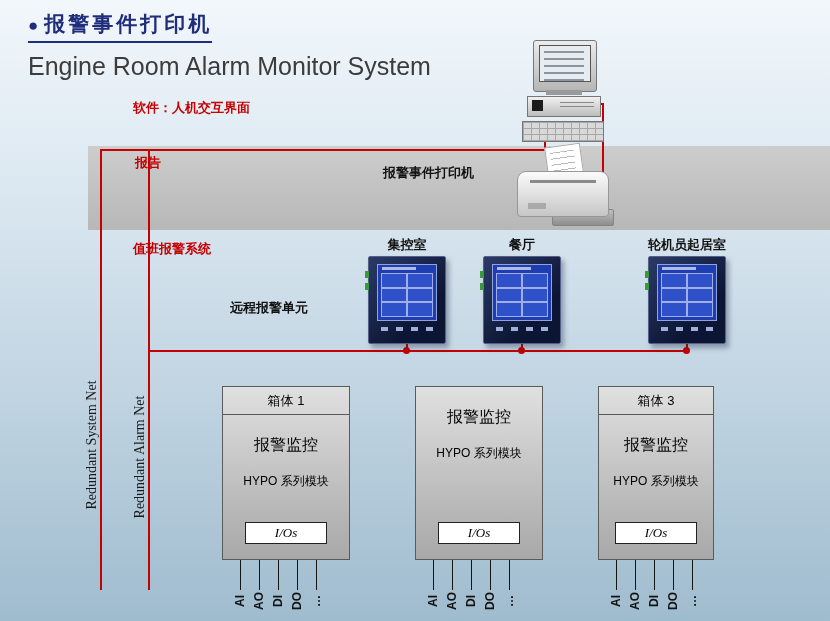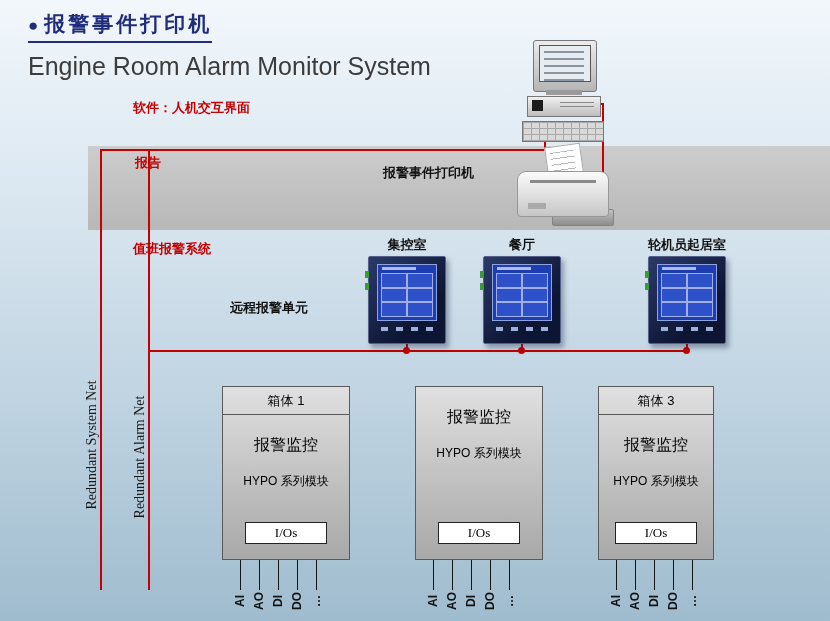--- a/index.html
+++ b/index.html
@@ -67,21 +67,21 @@
   .panel-buttons i{width:7px;height:4px;background:#9fb0d8;display:block;}
   .pin{position:absolute;left:-4px;width:4px;height:7px;background:#3a9a3a;}
   
   .cabinet{position:absolute;top:386px;width:128px;height:174px;box-sizing:border-box;z-index:4;
     background:linear-gradient(180deg,#e0e0e0 0%,#c6c6c6 45%,#a8a8a8 100%);border:1px solid #5a5a5a;}
   .cabinet-header{height:27px;line-height:27px;text-align:center;font-size:13px;color:#000;border-bottom:1px solid #5a5a5a;}
   .cabinet-func{margin-top:20px;text-align:center;font-size:16px;color:#000;}
   .cabinet-module{margin-top:17px;text-align:center;font-size:12px;color:#000;}
   .io-box{position:absolute;bottom:15px;left:50%;transform:translateX(-50%);width:80px;height:20px;
     background:#fff;border:1px solid #222;text-align:center;line-height:20px;
-    font-family:"Liberation Serif",serif;font-size:13px;color:#000;}
+    font-family:"Liberation Serif",serif;font-style:italic;font-size:13px;color:#000;}
   
   .tick{position:absolute;top:560px;width:1px;height:30px;background:#151515;z-index:3;display:block;}
   .tick-label{position:absolute;top:594px;width:24px;text-align:center;transform:rotate(-90deg);
     font-size:12px;font-weight:bold;color:#111;white-space:nowrap;z-index:3;}
 </style>
 </head>
 <body>
 
 <div class="stage">
 

